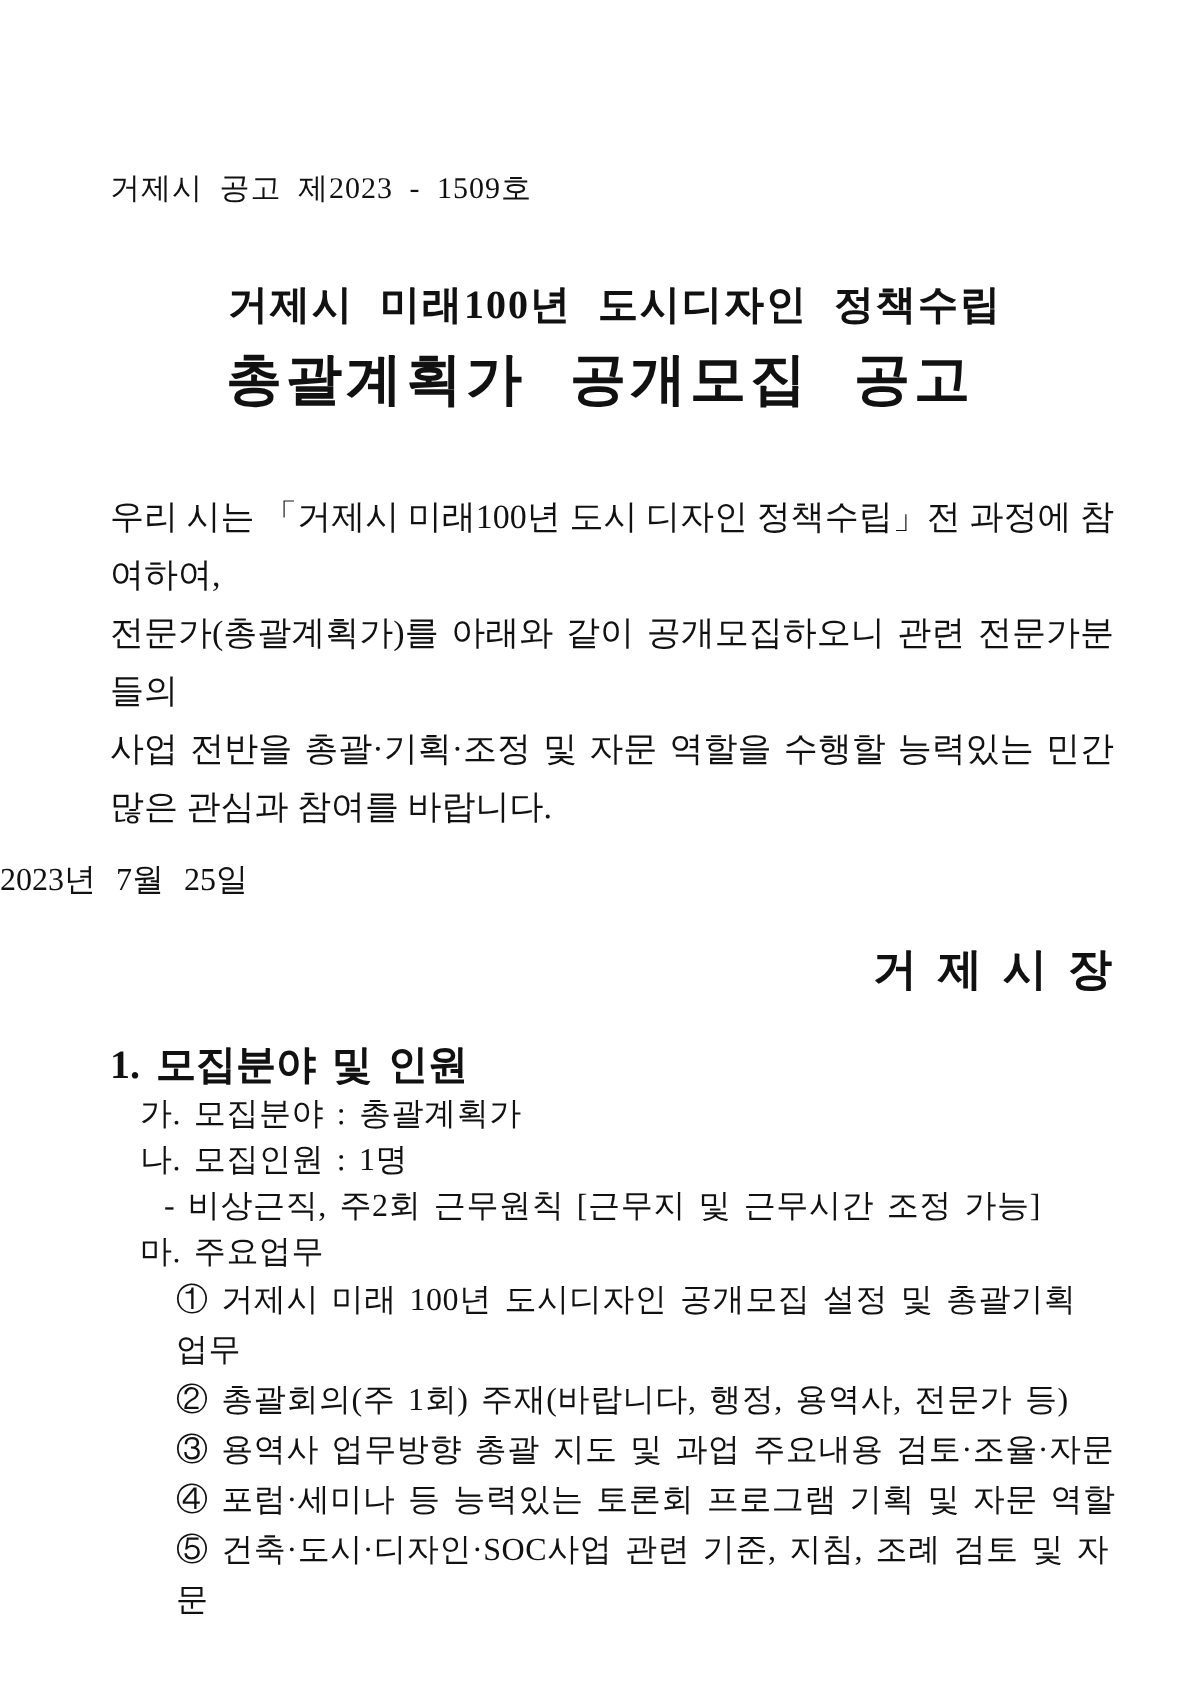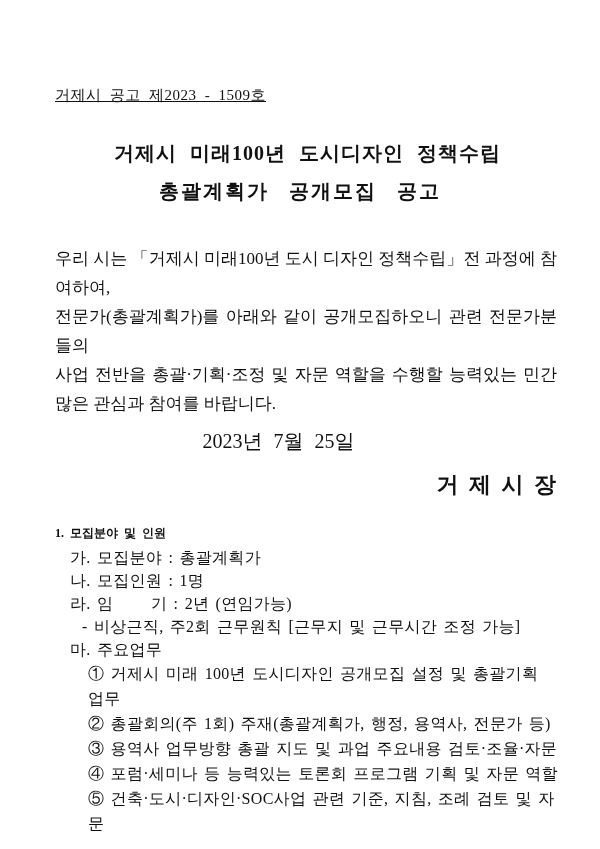--- a/index.html
+++ b/index.html
@@ -12,72 +12,71 @@
     font-family: "Liberation Serif", "DejaVu Serif", serif;
     overflow: hidden;
     box-sizing: border-box;
   }
   .doc-number {
     padding: 86px 0 0 55px;
     font-size: 15px;
     line-height: 18px;
     letter-spacing: 0.5px;
     word-spacing: 4px;
-    text-decoration: underline;
   }
   .subtitle {
     margin-top: 36px;
     text-align: center;
     font-weight: bold;
     font-size: 20px;
     line-height: 26px;
     word-spacing: 7px;
     letter-spacing: 1px;
     padding-left: 15px;
   }
   .title {
     margin-top: 4px;
     text-align: center;
     font-weight: bold;
-    font-size: 20px;
+    font-size: 28px;
     line-height: 42px;
     word-spacing: 13px;
     letter-spacing: 2px;
   }
   .body-par {
     margin: 32px 43px 0 55px;
     font-size: 17px;
     line-height: 29px;
   }
   .body-line { white-space: nowrap; }
   .body-line.just {
     white-space: normal;
     text-align: justify;
     text-align-last: justify;
   }
   .date-line {
     margin: 12px 43px 0 0;
-    text-align: center;
-    font-size: 20px;
+    text-align: left;
+    font-size: 16px;
     line-height: 22px;
     word-spacing: 6px;
   }
   .mayor {
     margin: 18px 43px 16px 0;
     text-align: right;
     font-size: 22px;
     line-height: 30px;
     font-weight: bold;
     word-spacing: 3px;
     letter-spacing: 1px;
   }
   .section { margin: 20px 42px 0 55px; font-size: 16px; }
   .section-heading {
     font-weight: bold;
-    font-size: 12px;
+    font-size: 20px;
     line-height: 26px;
     word-spacing: 3px;
   }
   .item {
     line-height: 23px;
     word-spacing: 2px;
     letter-spacing: 0.3px;
     white-space: pre-wrap;
   }
   .item.lvl1 { padding-left: 15px; }
@@ -102,24 +101,23 @@
   </div>
 
   <div class="date-line">2023년 7월 25일</div>
 
   <div class="mayor">거 제 시 장</div>
 
   <div class="section">
     <div class="section-heading">1. 모집분야 및 인원</div>
     <div class="item lvl1">가. 모집분야 : 총괄계획가</div>
     <div class="item lvl1">나. 모집인원 : 1명</div>
-    <div class="item lvl1">라. 임      기 : 2년 (연임가능)</div>
     <div class="item dash">- 비상근직, 주2회 근무원칙 [근무지 및 근무시간 조정 가능]</div>
     <div class="item lvl1">마. 주요업무</div>
     <div class="item circ">① 거제시 미래 100년 도시디자인 공개모집 설정 및 총괄기획 업무</div>
-    <div class="item circ">② 총괄회의(주 1회) 주재(총괄계획가, 행정, 용역사, 전문가 등)</div>
+    <div class="item circ">② 총괄회의(주 1회) 주재(바랍니다, 행정, 용역사, 전문가 등)</div>
     <div class="item circ">③ 용역사 업무방향 총괄 지도 및 과업 주요내용 검토·조율·자문</div>
     <div class="item circ">④ 포럼·세미나 등 능력있는 토론회 프로그램 기획 및 자문 역할</div>
     <div class="item circ">⑤ 건축·도시·디자인·SOC사업 관련 기준, 지침, 조례 검토 및 자문</div>
 
   </div>
 
 </div>
 
 </body></html>

